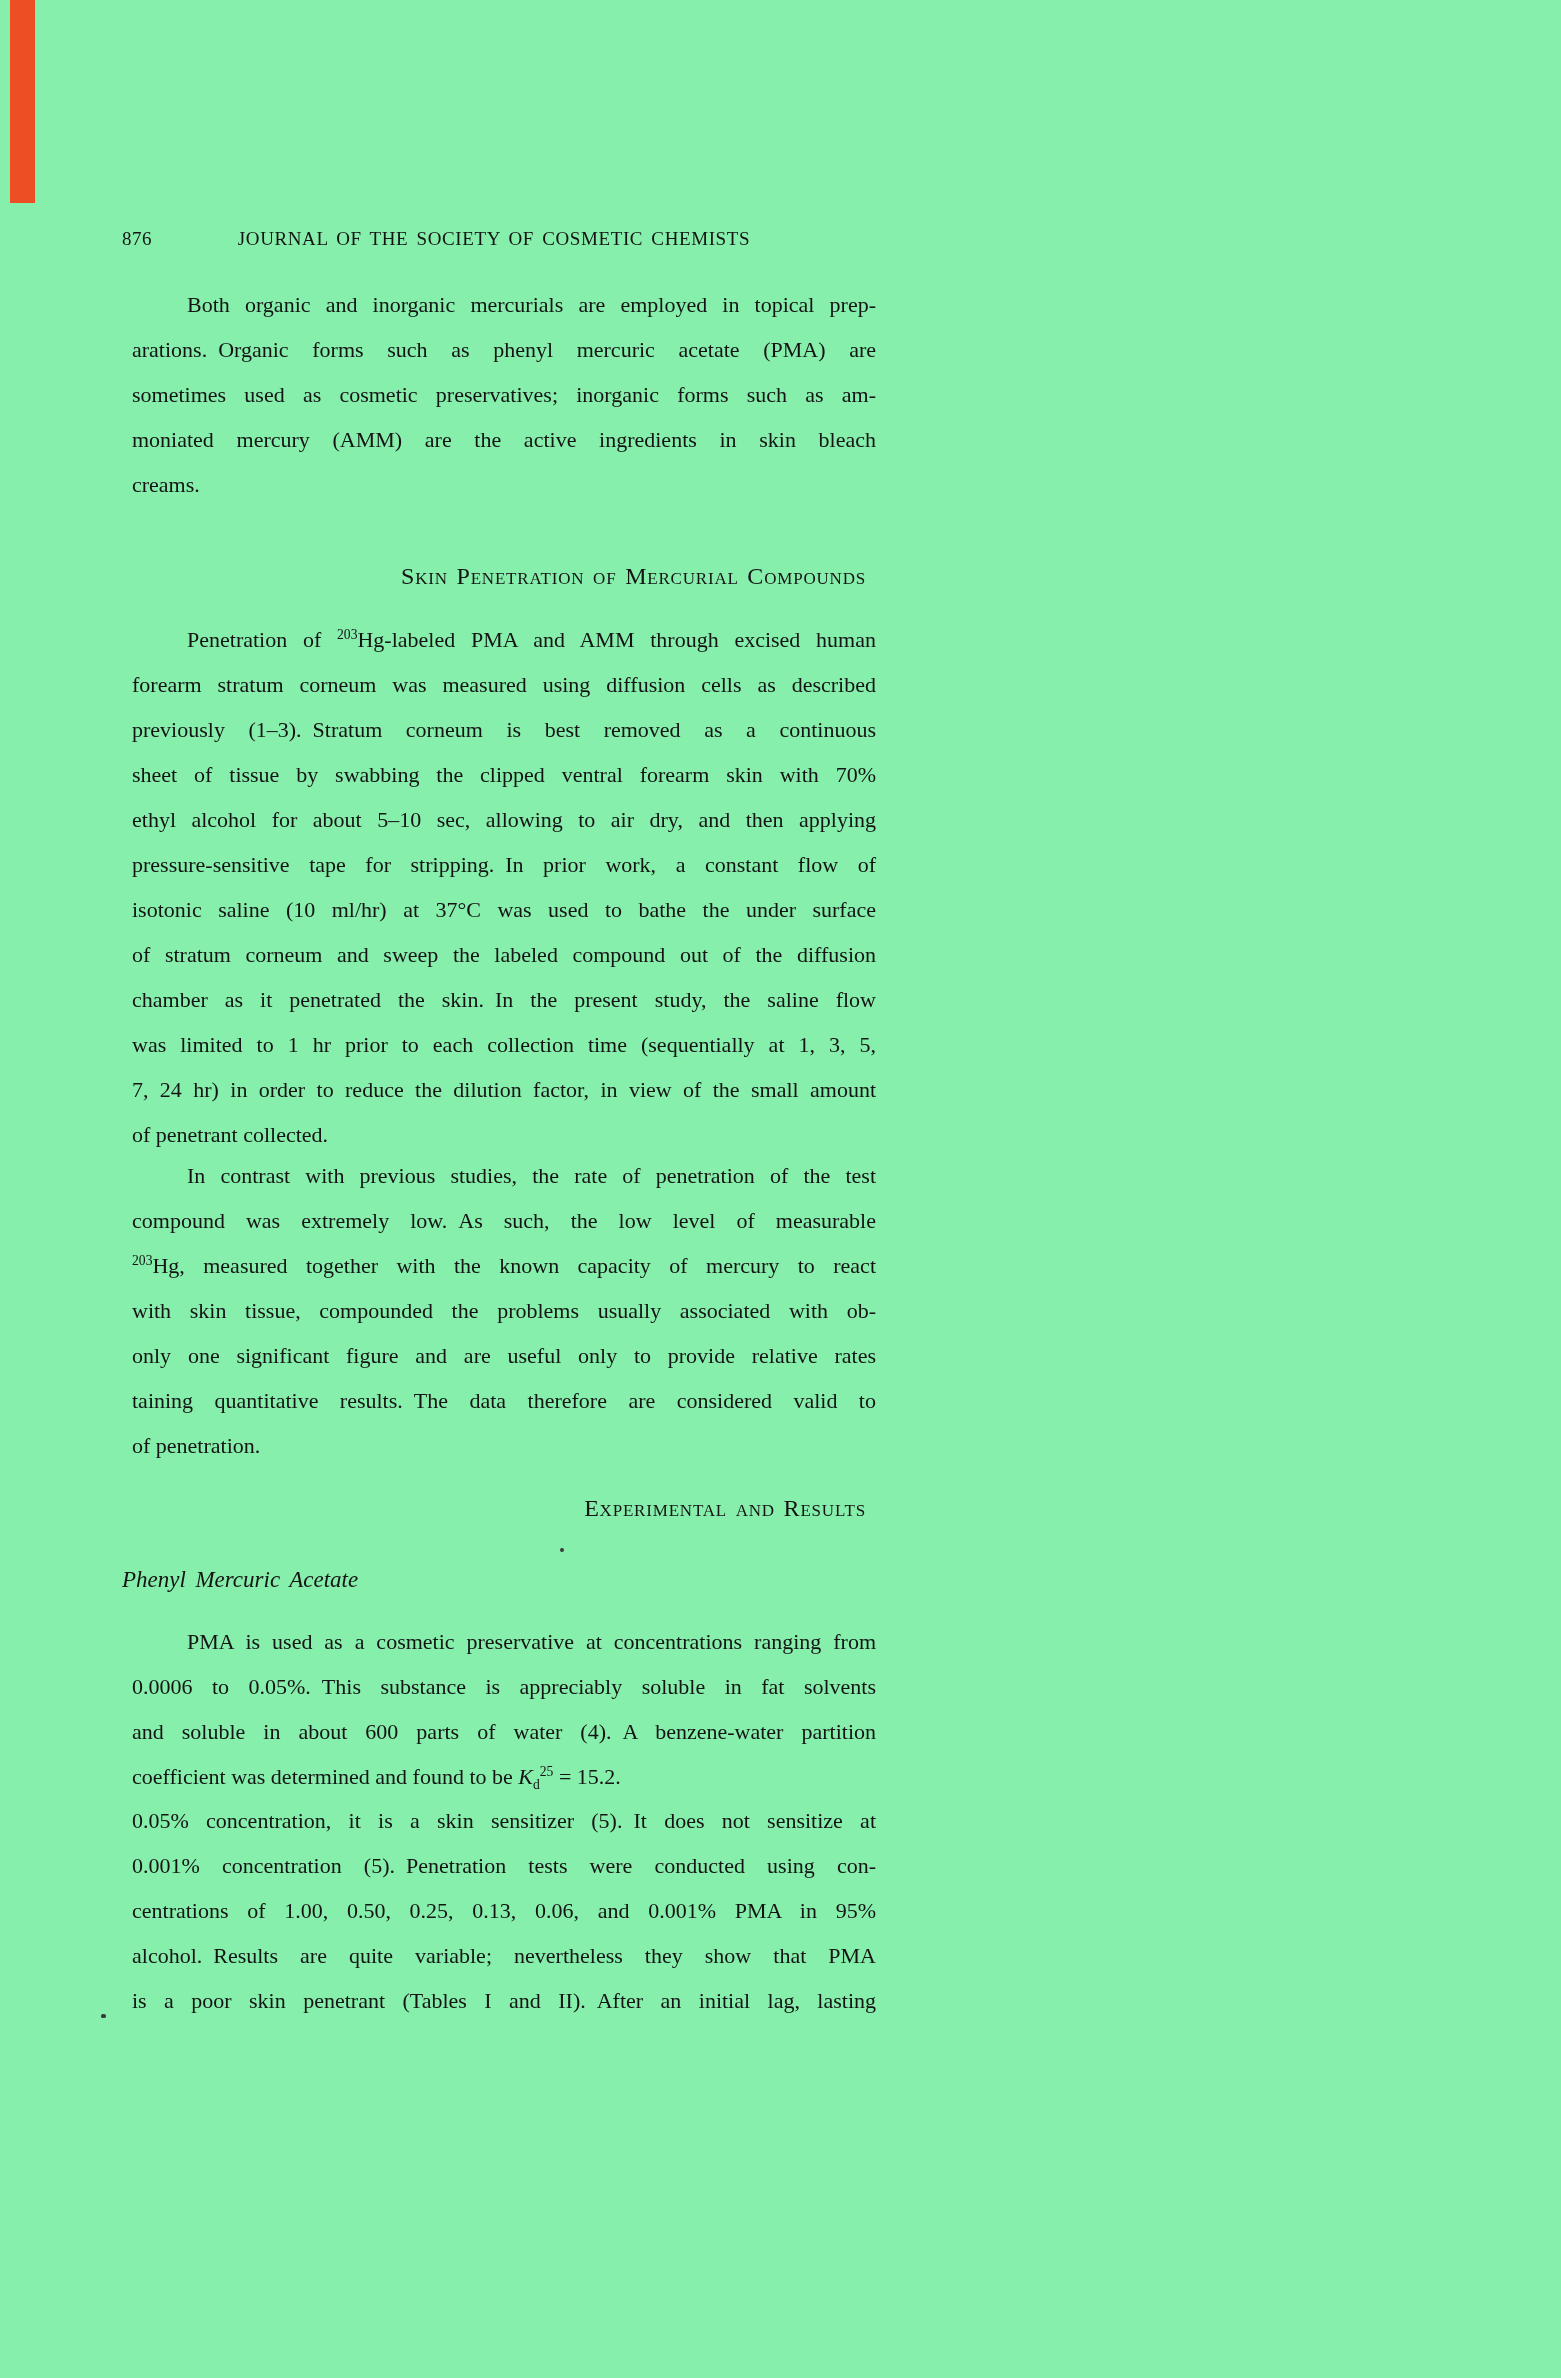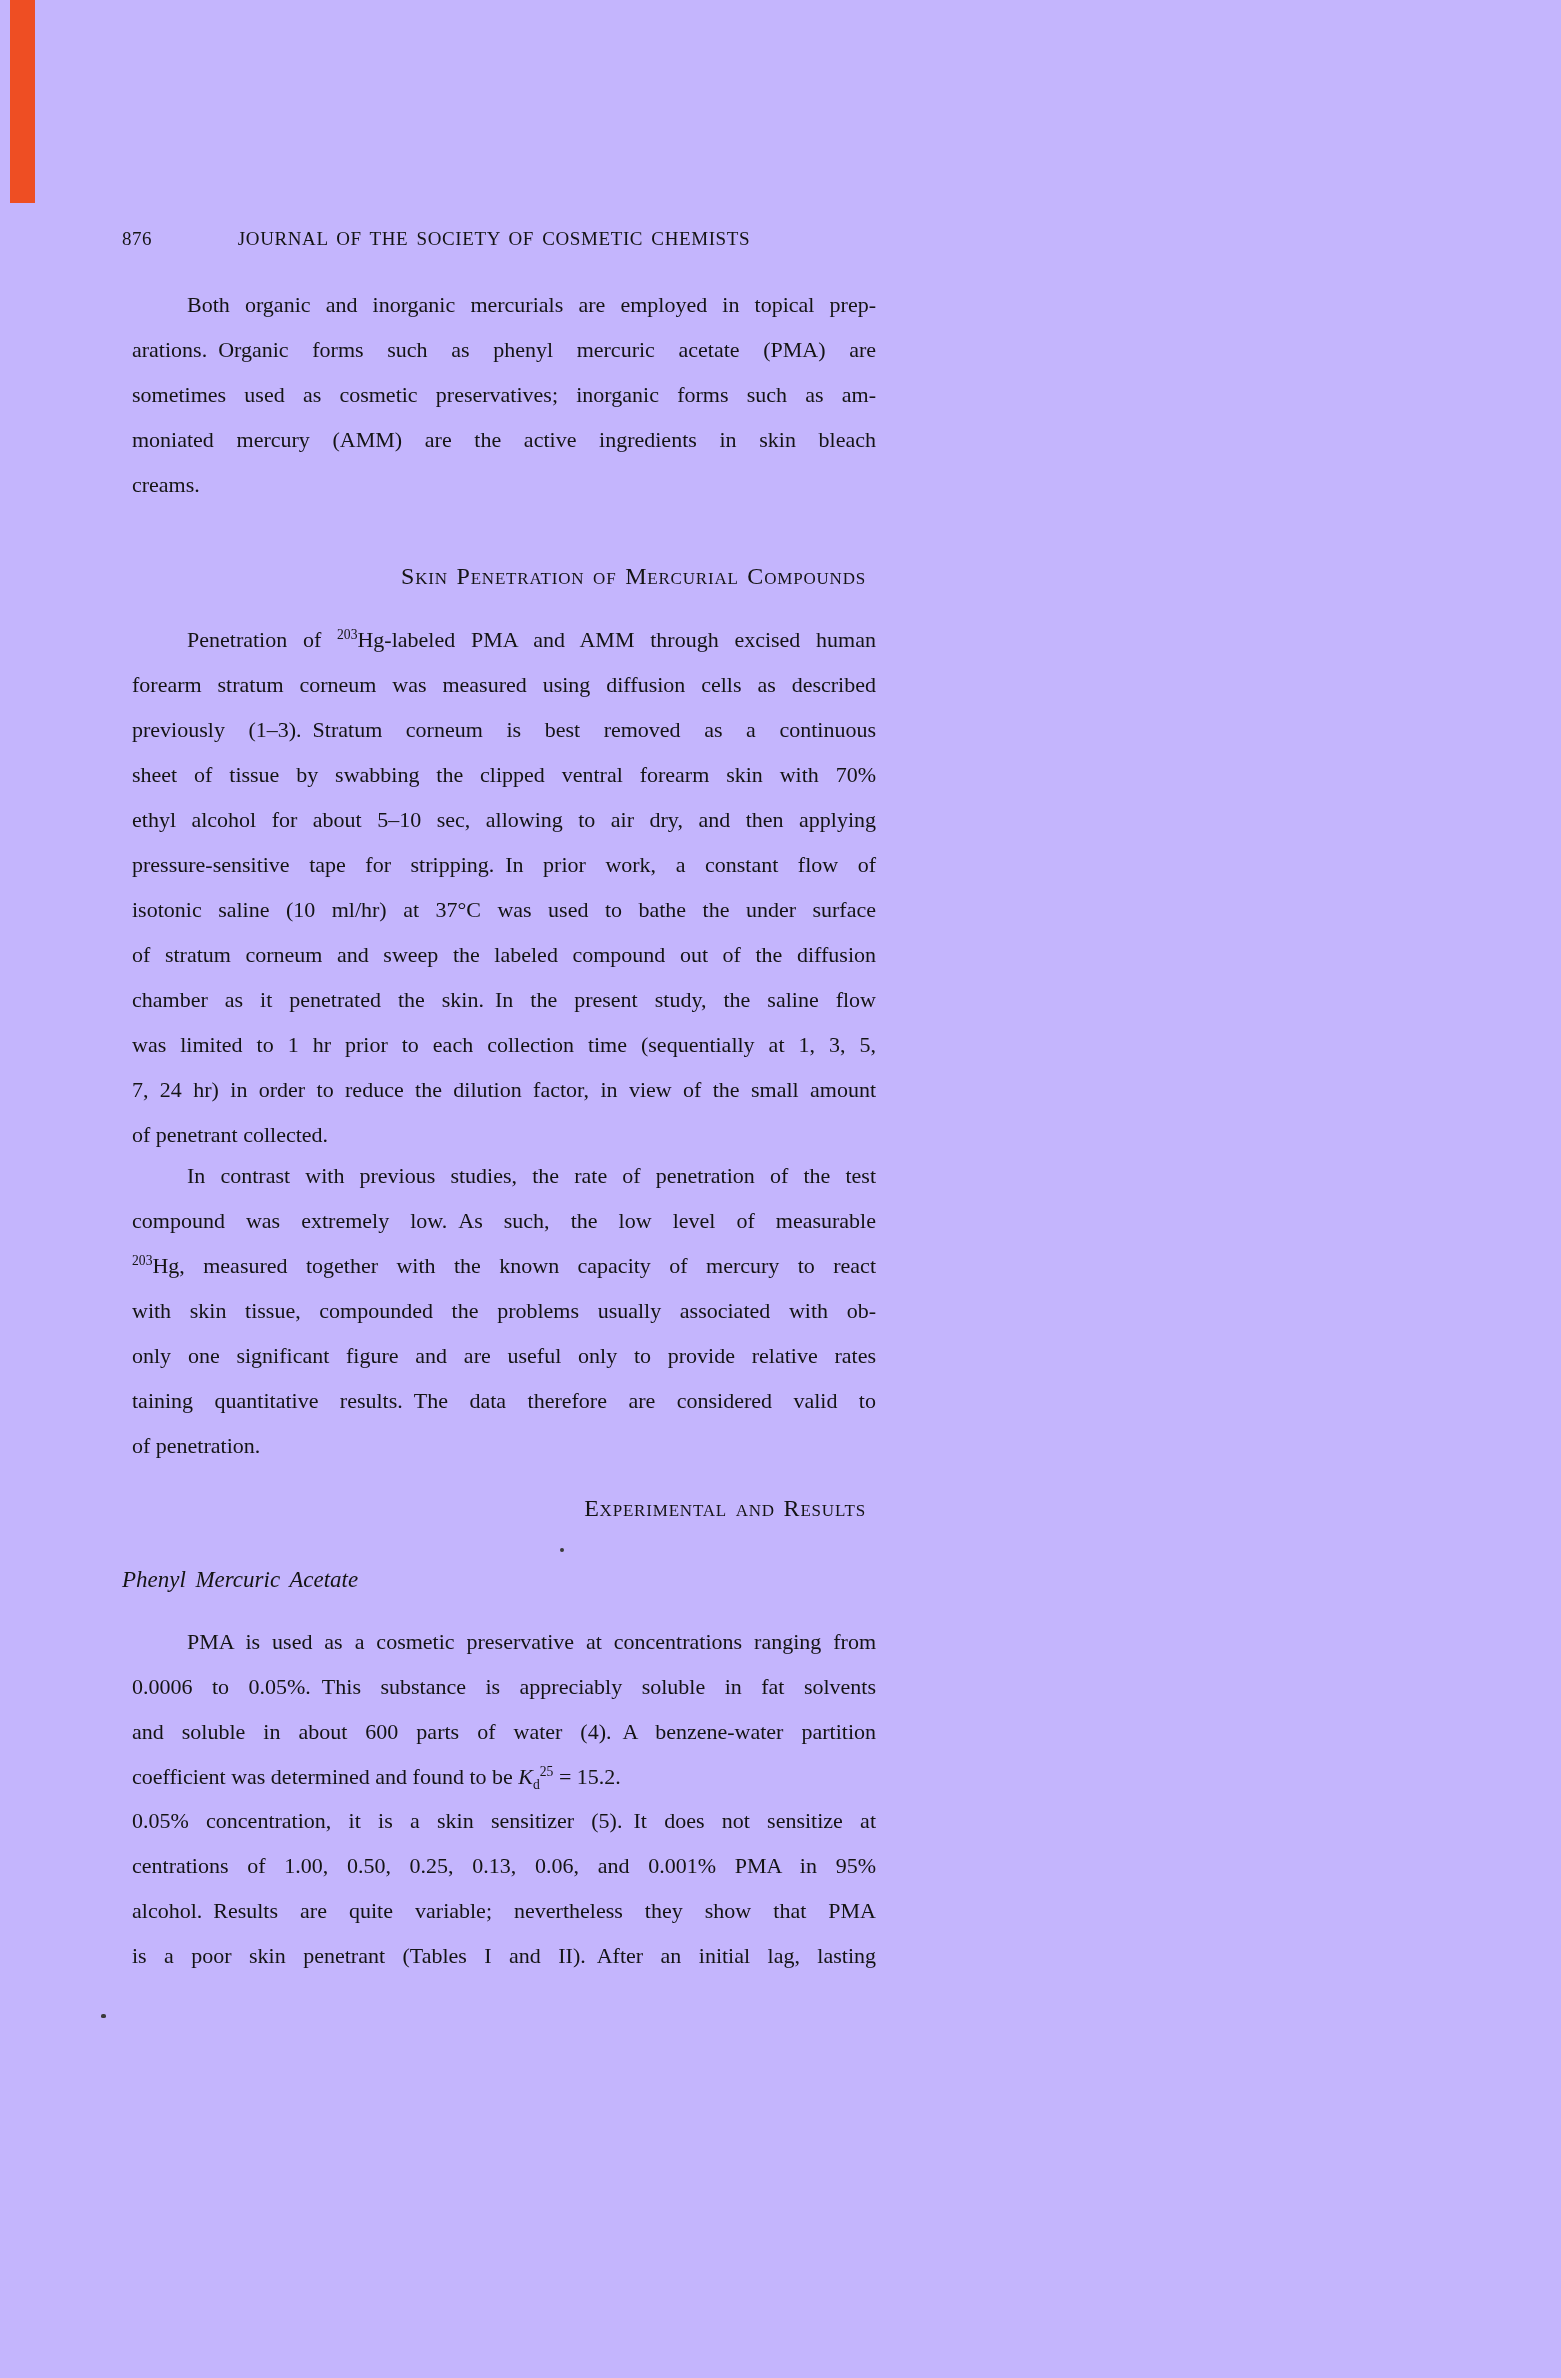--- a/index.html
+++ b/index.html
@@ -1,19 +1,19 @@
 <!DOCTYPE html>
 <html style="font-size:15px"><head>
 <meta charset="utf-8">
 <style>
   html,body { margin:0; padding:0; background:#e9e9e9; }
   .page {
     position:relative;
     width:1562px; height:2379px;
-    background:#c4b5fd;
+    background:#86efac;
     font-family:"Liberation Serif", serif;
     color:#141414;
     overflow:hidden;
   }
   
   .red-tab { position:absolute; left:9.5px; top:0; width:25px; height:203px; }
   .speck { position:absolute; width:3.8px; height:3.8px; border-radius:50%; }
   .speck.s1 { left:560px; top:1548px; }
   .speck.s2 { left:101px; top:2014px; width:4.8px; height:3.8px; border-radius:40%; }
 
@@ -109,20 +109,21 @@
 
   <div class="block para p4">
       <div class="line indent">PMA is used as a cosmetic preservative at concentrations ranging from</div>
       <div class="line">0.0006 to 0.05%. This substance is appreciably soluble in fat solvents</div>
       <div class="line">and soluble in about 600 parts of water (4). A benzene-water partition</div>
       <div class="line last">coefficient was determined and found to be <i>K</i><sub>d</sub><sup>25</sup> = 15.2.</div>
     </div>
 
   <div class="block para p5">
       <div class="line">0.05% concentration, it is a skin sensitizer (5). It does not sensitize at</div>
+      <div class="line">0.001% concentration (5). Penetration tests were conducted using con-</div>
       <div class="line">centrations of 1.00, 0.50, 0.25, 0.13, 0.06, and 0.001% PMA in 95%</div>
       <div class="line">alcohol. Results are quite variable;  nevertheless they show that PMA</div>
       <div class="line">is a poor skin penetrant (Tables I and II). After an initial lag, lasting</div>
     </div>
 
   <span class="speck s1" style="background: rgb(58, 58, 58);"></span>
   <span class="speck s2" style="background: rgb(58, 58, 58);"></span>
 
 </div>
 

